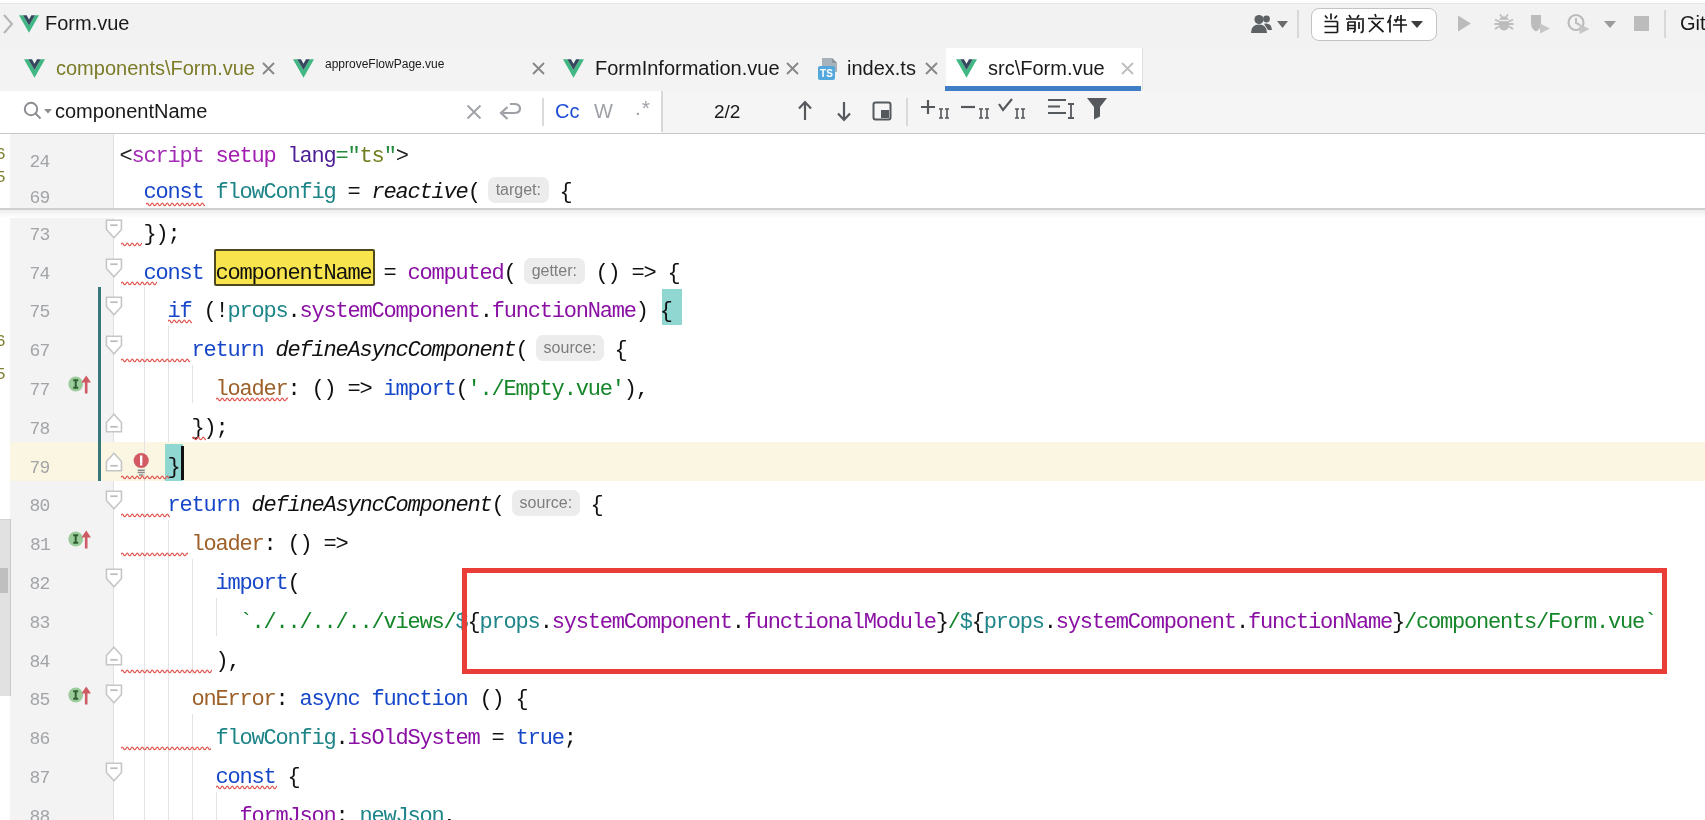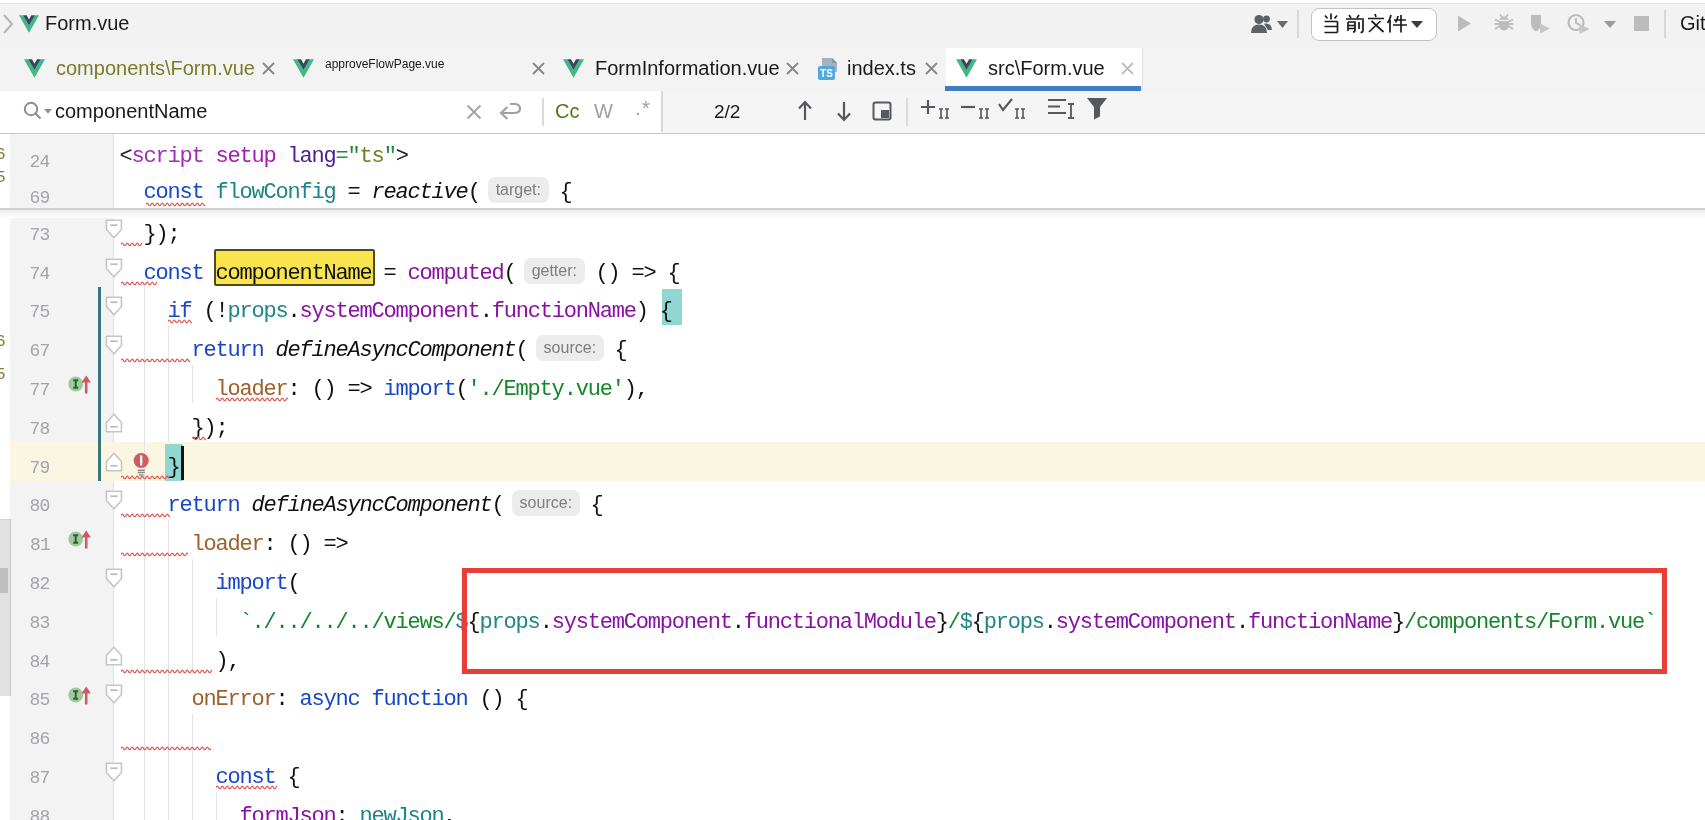--- a/index.html
+++ b/index.html
@@ -130,21 +130,21 @@
     </svg>
 <div class="abs" style="left:55px;top:100px;font-size:20px;color:#1a1a1a;z-index:12">componentName</div>
 <svg class="abs" style="left:465px;top:103px;z-index:12" width="18" height="18">
       <path d="M2.5 2.5 L15.5 15.5 M15.5 2.5 L2.5 15.5" stroke="#9da1a6" stroke-width="1.8"></path>
     </svg>
 <svg class="abs" style="left:497px;top:100px;z-index:12" width="27" height="24" viewBox="0 0 27 24">
       <path d="M6 13 L17 13 Q23 13 23 8.5 Q23 4 17 4 L13 4" stroke="#9da1a6" stroke-width="2.2" fill="none"></path>
       <path d="M10.5 7 L4 13 L10.5 19" stroke="#9da1a6" stroke-width="2.2" fill="none"></path>
     </svg>
 <div class="abs" style="left:542px;top:98px;width:1.5px;height:28px;background:#dadada;z-index:12"></div>
-<div class="abs" style="left:555px;top:100px;font-size:20px;color:#4d7c0f;z-index:12">Cc</div>
+<div class="abs" style="left:555px;top:100px;font-size:20px;color:#1d4ed8;z-index:12">Cc</div>
 <div class="abs" style="left:594px;top:100px;font-size:20px;color:#9da1a6;z-index:12">W</div>
 <div class="abs" style="left:635px;top:96px;font-size:21px;letter-spacing:1px;color:#9da1a6;z-index:12">.*</div>
 <div class="abs" style="left:661px;top:91px;width:1.5px;height:41px;background:#d8d8d8;z-index:12"></div>
 <div class="abs" style="left:714px;top:101px;font-size:19px;color:#1a1a1a;z-index:12">2/2</div>
 <svg class="abs" style="left:796px;top:100px;z-index:12" width="18" height="22" viewBox="0 0 18 22">
       <path d="M9 2 L9 20 M3 8.5 L9 2 L15 8.5" stroke="#55585c" stroke-width="2.2" fill="none"></path>
     </svg>
 <svg class="abs" style="left:835px;top:100px;z-index:12" width="18" height="22" viewBox="0 0 18 22">
       <path d="M9 2 L9 20 M3 13.5 L9 20 L15 13.5" stroke="#55585c" stroke-width="2.2" fill="none"></path>
     </svg>
@@ -325,15 +325,16 @@
 <div class="cl" style="top:332.2px;line-height:38.8px">      <span class="k">return</span> <span class="it">defineAsyncComponent</span>(<span class="inlay">source:</span>{</div>
 <div class="cl" style="top:371.0px;line-height:38.8px">        <span class="br">loader</span>: () =&gt; <span class="k">import</span>(<span class="gr">'./Empty.vue'</span>),</div>
 <div class="cl" style="top:409.8px;line-height:38.8px">      });</div>
 <div class="cl" style="top:448.59999999999997px;line-height:38.8px">    }</div>
 <div class="cl" style="top:487.4px;line-height:38.8px">    <span class="k">return</span> <span class="it">defineAsyncComponent</span>(<span class="inlay">source:</span>{</div>
 <div class="cl" style="top:526.1999999999999px;line-height:38.8px">      <span class="br">loader</span>: () =&gt;</div>
 <div class="cl" style="top:565.0px;line-height:38.8px">        <span class="k">import</span>(</div>
 <div class="cl" style="top:603.8px;line-height:38.8px">          <span class="gr">`./../../../views/</span><span class="tl">$</span>{<span class="tl">props</span>.<span class="pu">systemComponent</span>.<span class="pu">functionalModule</span>}<span class="gr">/</span><span class="tl">$</span>{<span class="tl">props</span>.<span class="pu">systemComponent</span>.<span class="pu">functionName</span>}<span class="gr">/components/Form.vue`</span></div>
 <div class="cl" style="top:642.5999999999999px;line-height:38.8px">        ),</div>
 <div class="cl" style="top:681.3999999999999px;line-height:38.8px">      <span class="br">onError</span>: <span class="k">async</span> <span class="k">function</span> () {</div>
+<div class="cl" style="top:720.1999999999999px;line-height:38.8px">        <span class="tl">flowConfig</span>.<span class="pu">isOldSystem</span> = <span class="k">true</span>;</div>
 <div class="cl" style="top:758.9999999999999px;line-height:38.8px">        <span class="k">const</span> {</div>
 <div class="cl" style="top:797.8px;line-height:38.8px">          <span class="pu">formJson</span>: <span class="tl">newJson</span>,</div>
 <div class="abs" style="left:462px;top:568px;width:1205px;height:106px;border:5px solid #ea3d38;box-sizing:border-box;z-index:9"></div>
 </div>
 </body></html>

